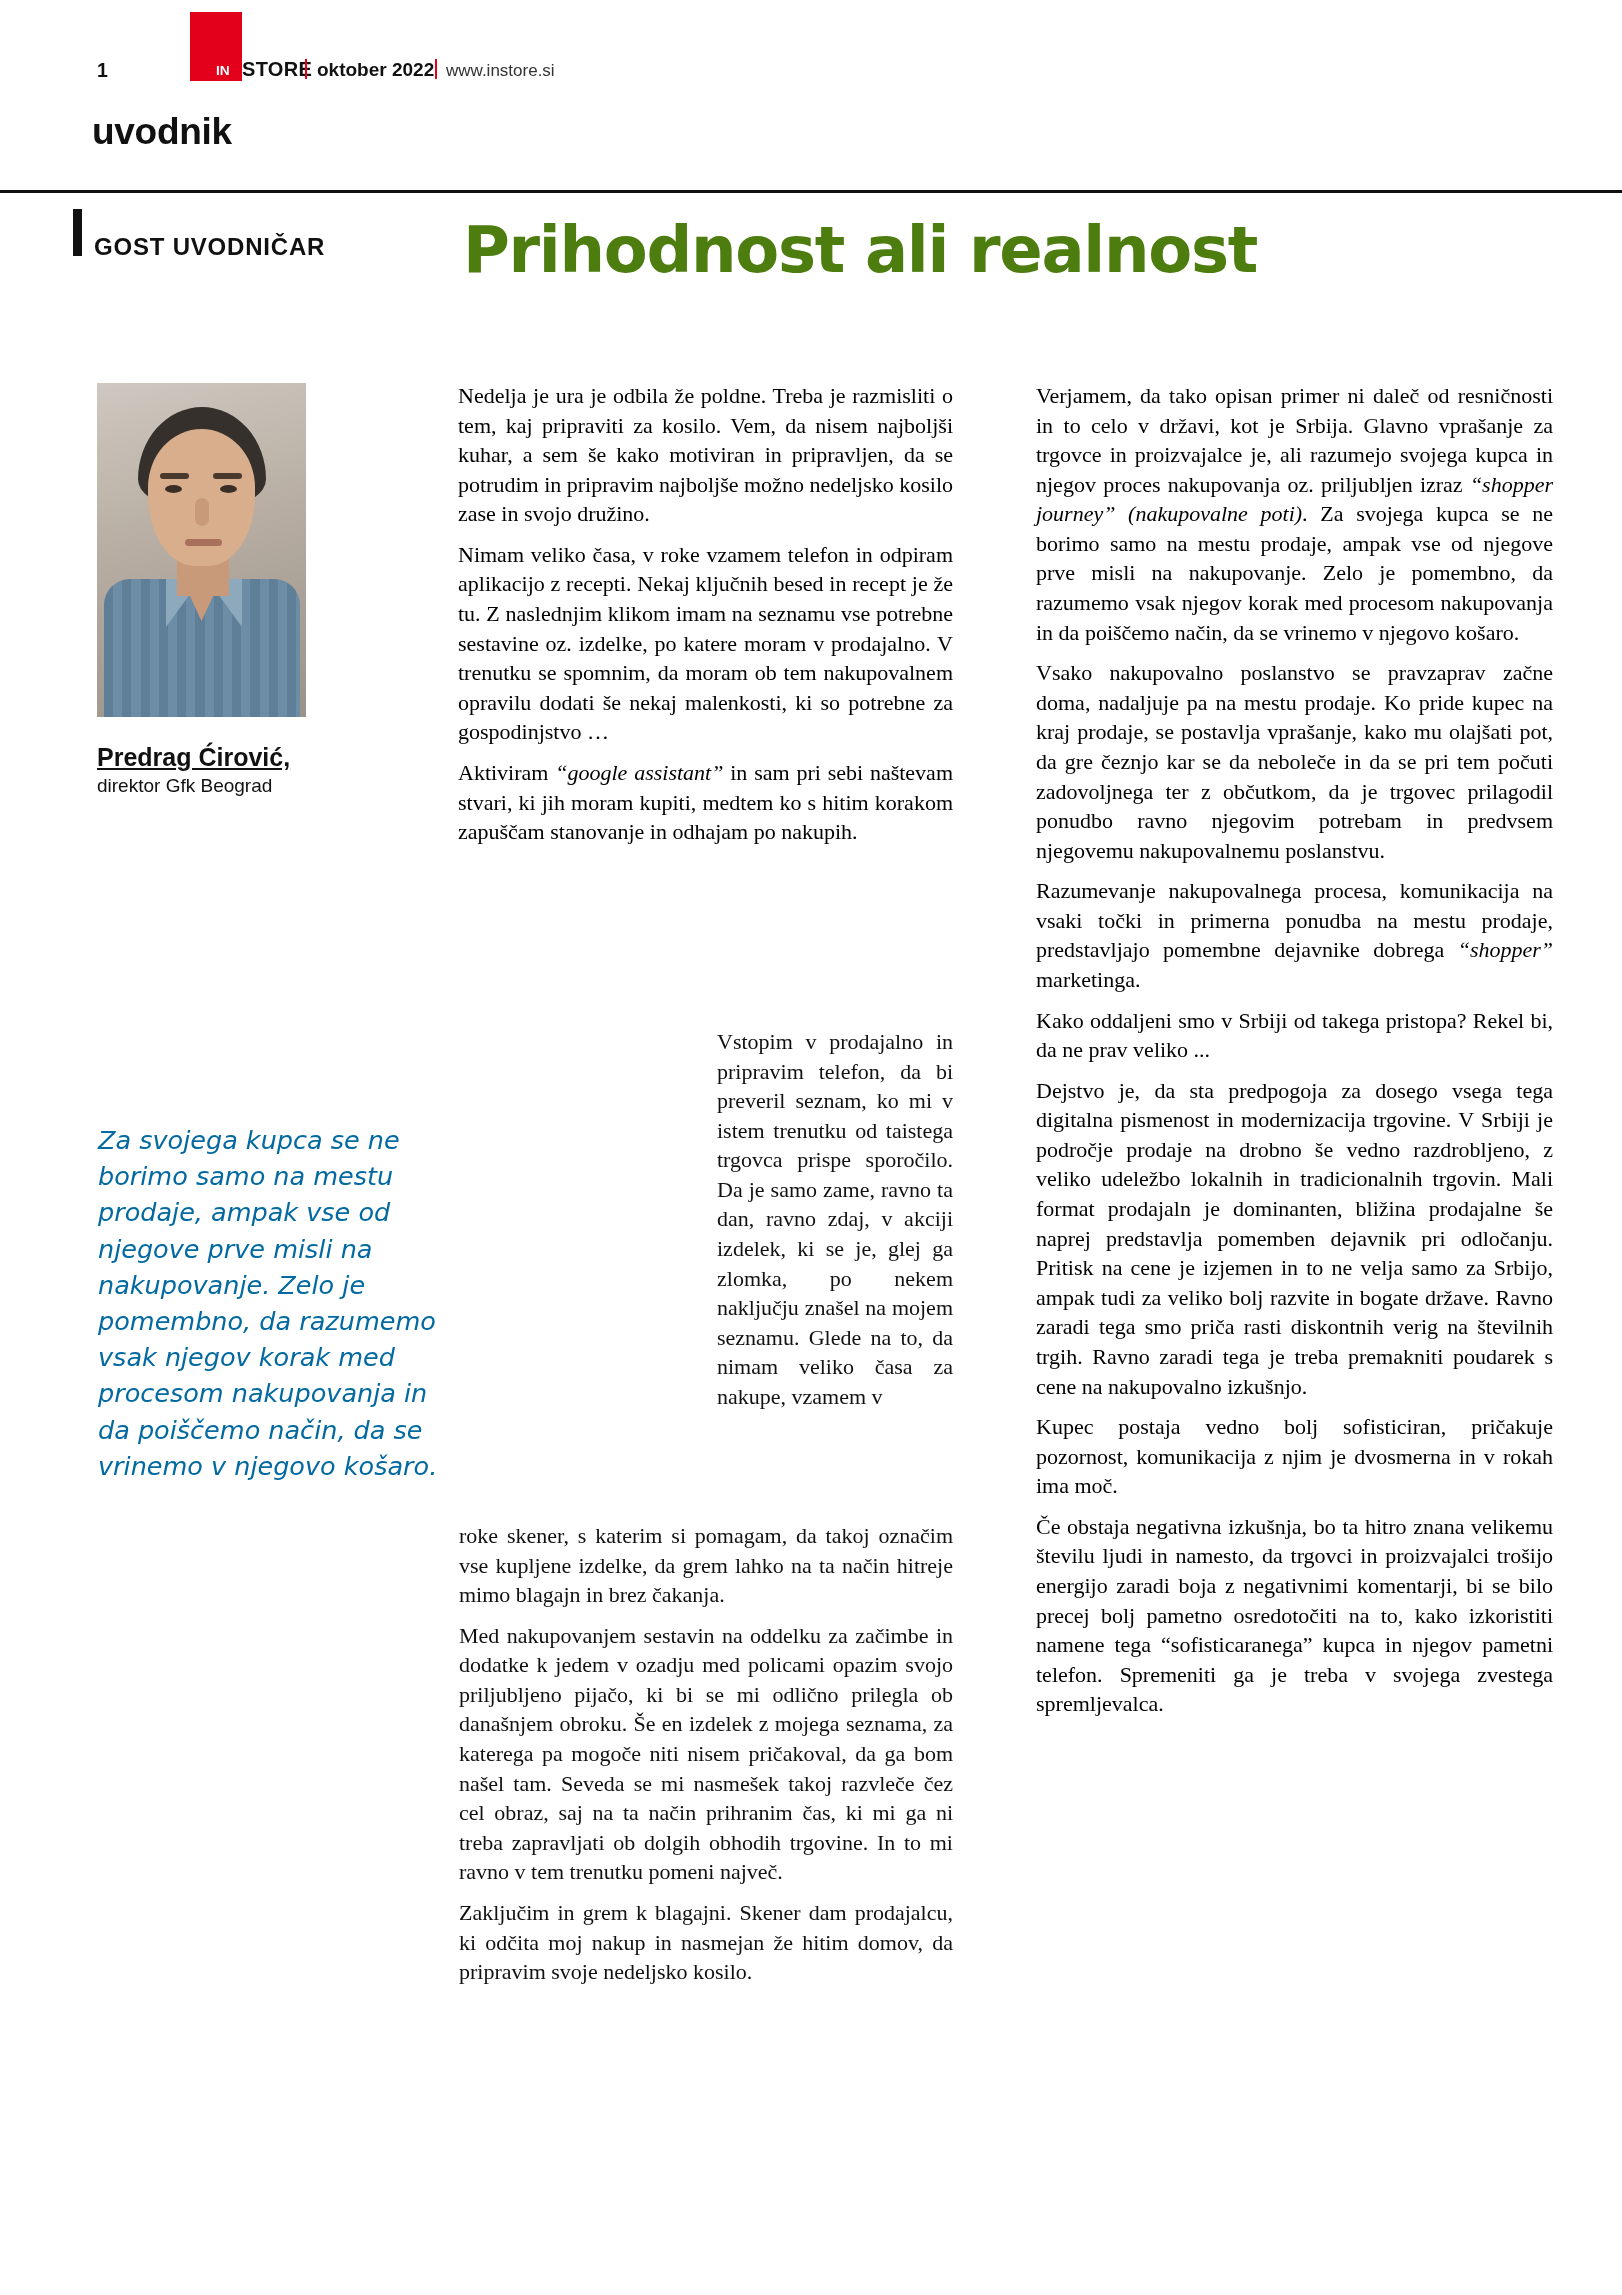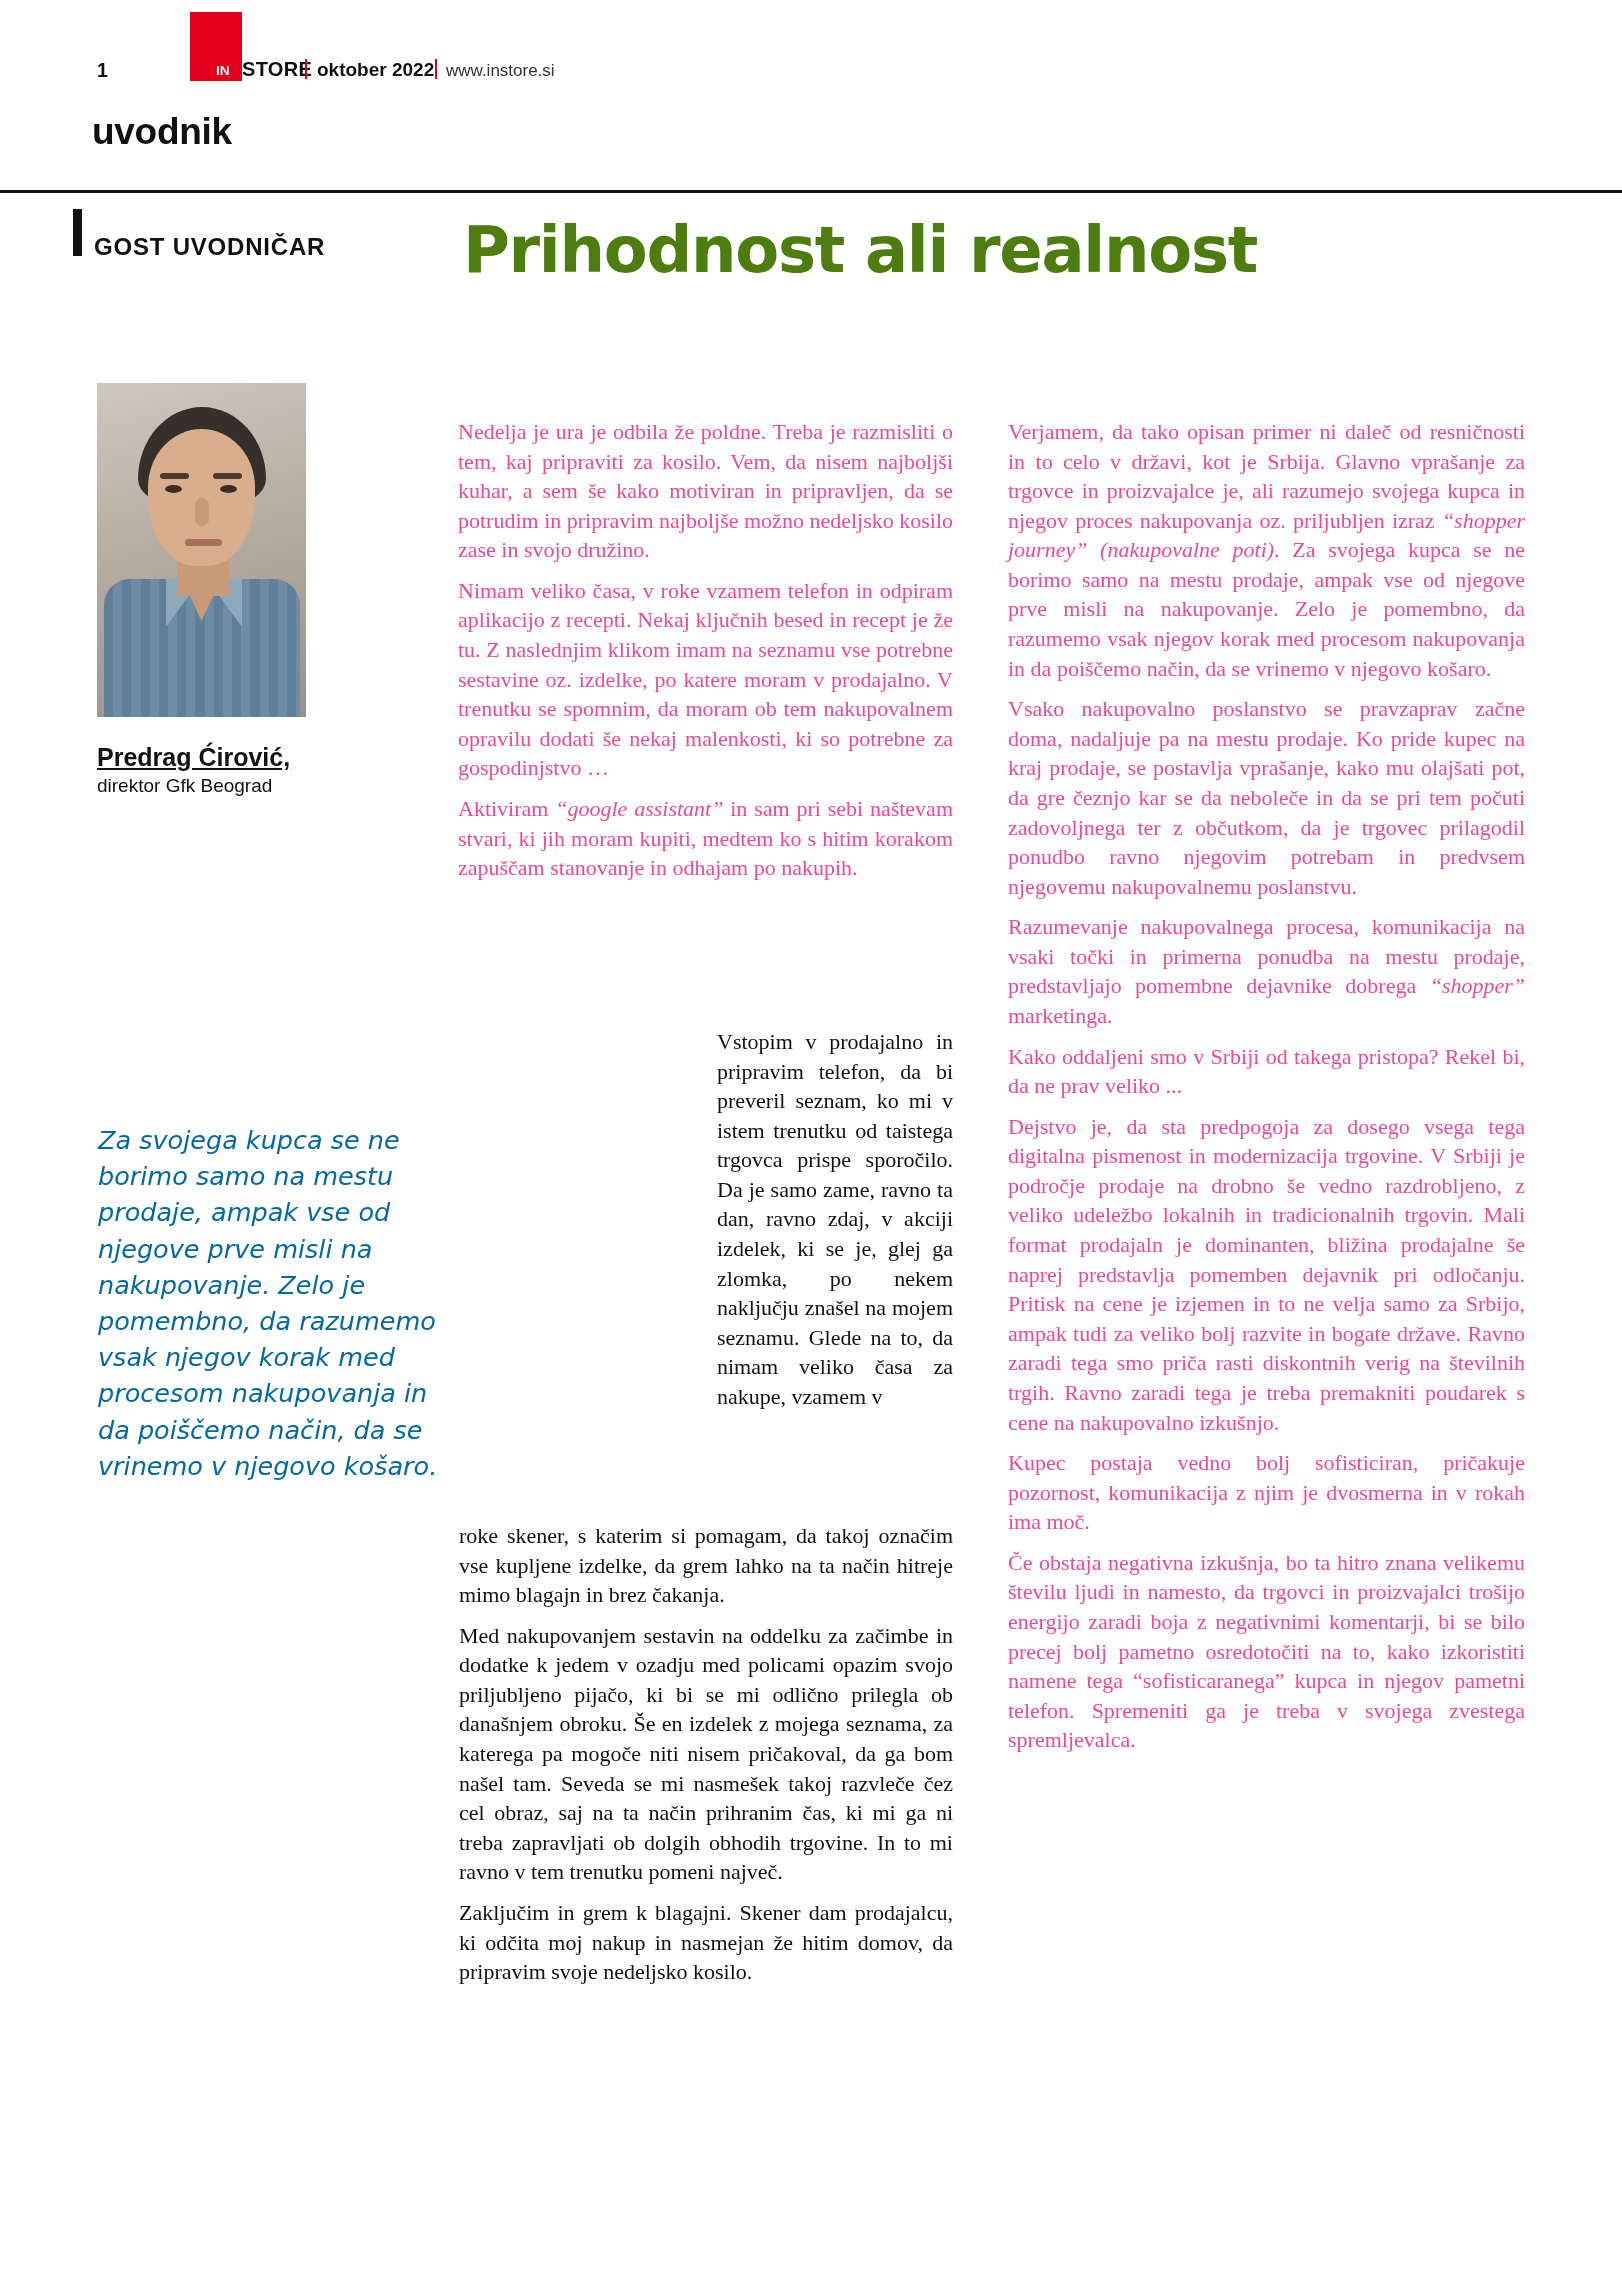--- a/index.html
+++ b/index.html
@@ -297,35 +297,34 @@
     color: #0369a1;
     font-weight: 500;
   }
 
   
   .col {
     position: absolute;
     font-size: 22px;
     line-height: 1.345;
     text-align: justify;
-    color: #ec4899;
+    color: #000000;
     font-family: "Liberation Serif", serif;
-    margin-top: 36px;
   }
   .col p {
     margin: 0 0 11px 0;
     text-indent: 0;
   }
   #col2 {
     left: 458px;
     top: 381px;
     width: 495px;
   }
   #col3 {
-    left: 1008px;
+    left: 1036px;
     top: 381px;
     width: 517px;
   }
   
   .col-narrow {
     position: absolute;
     left: 717px;
     top: 1027px;
     width: 236px;
     font-size: 22px;

